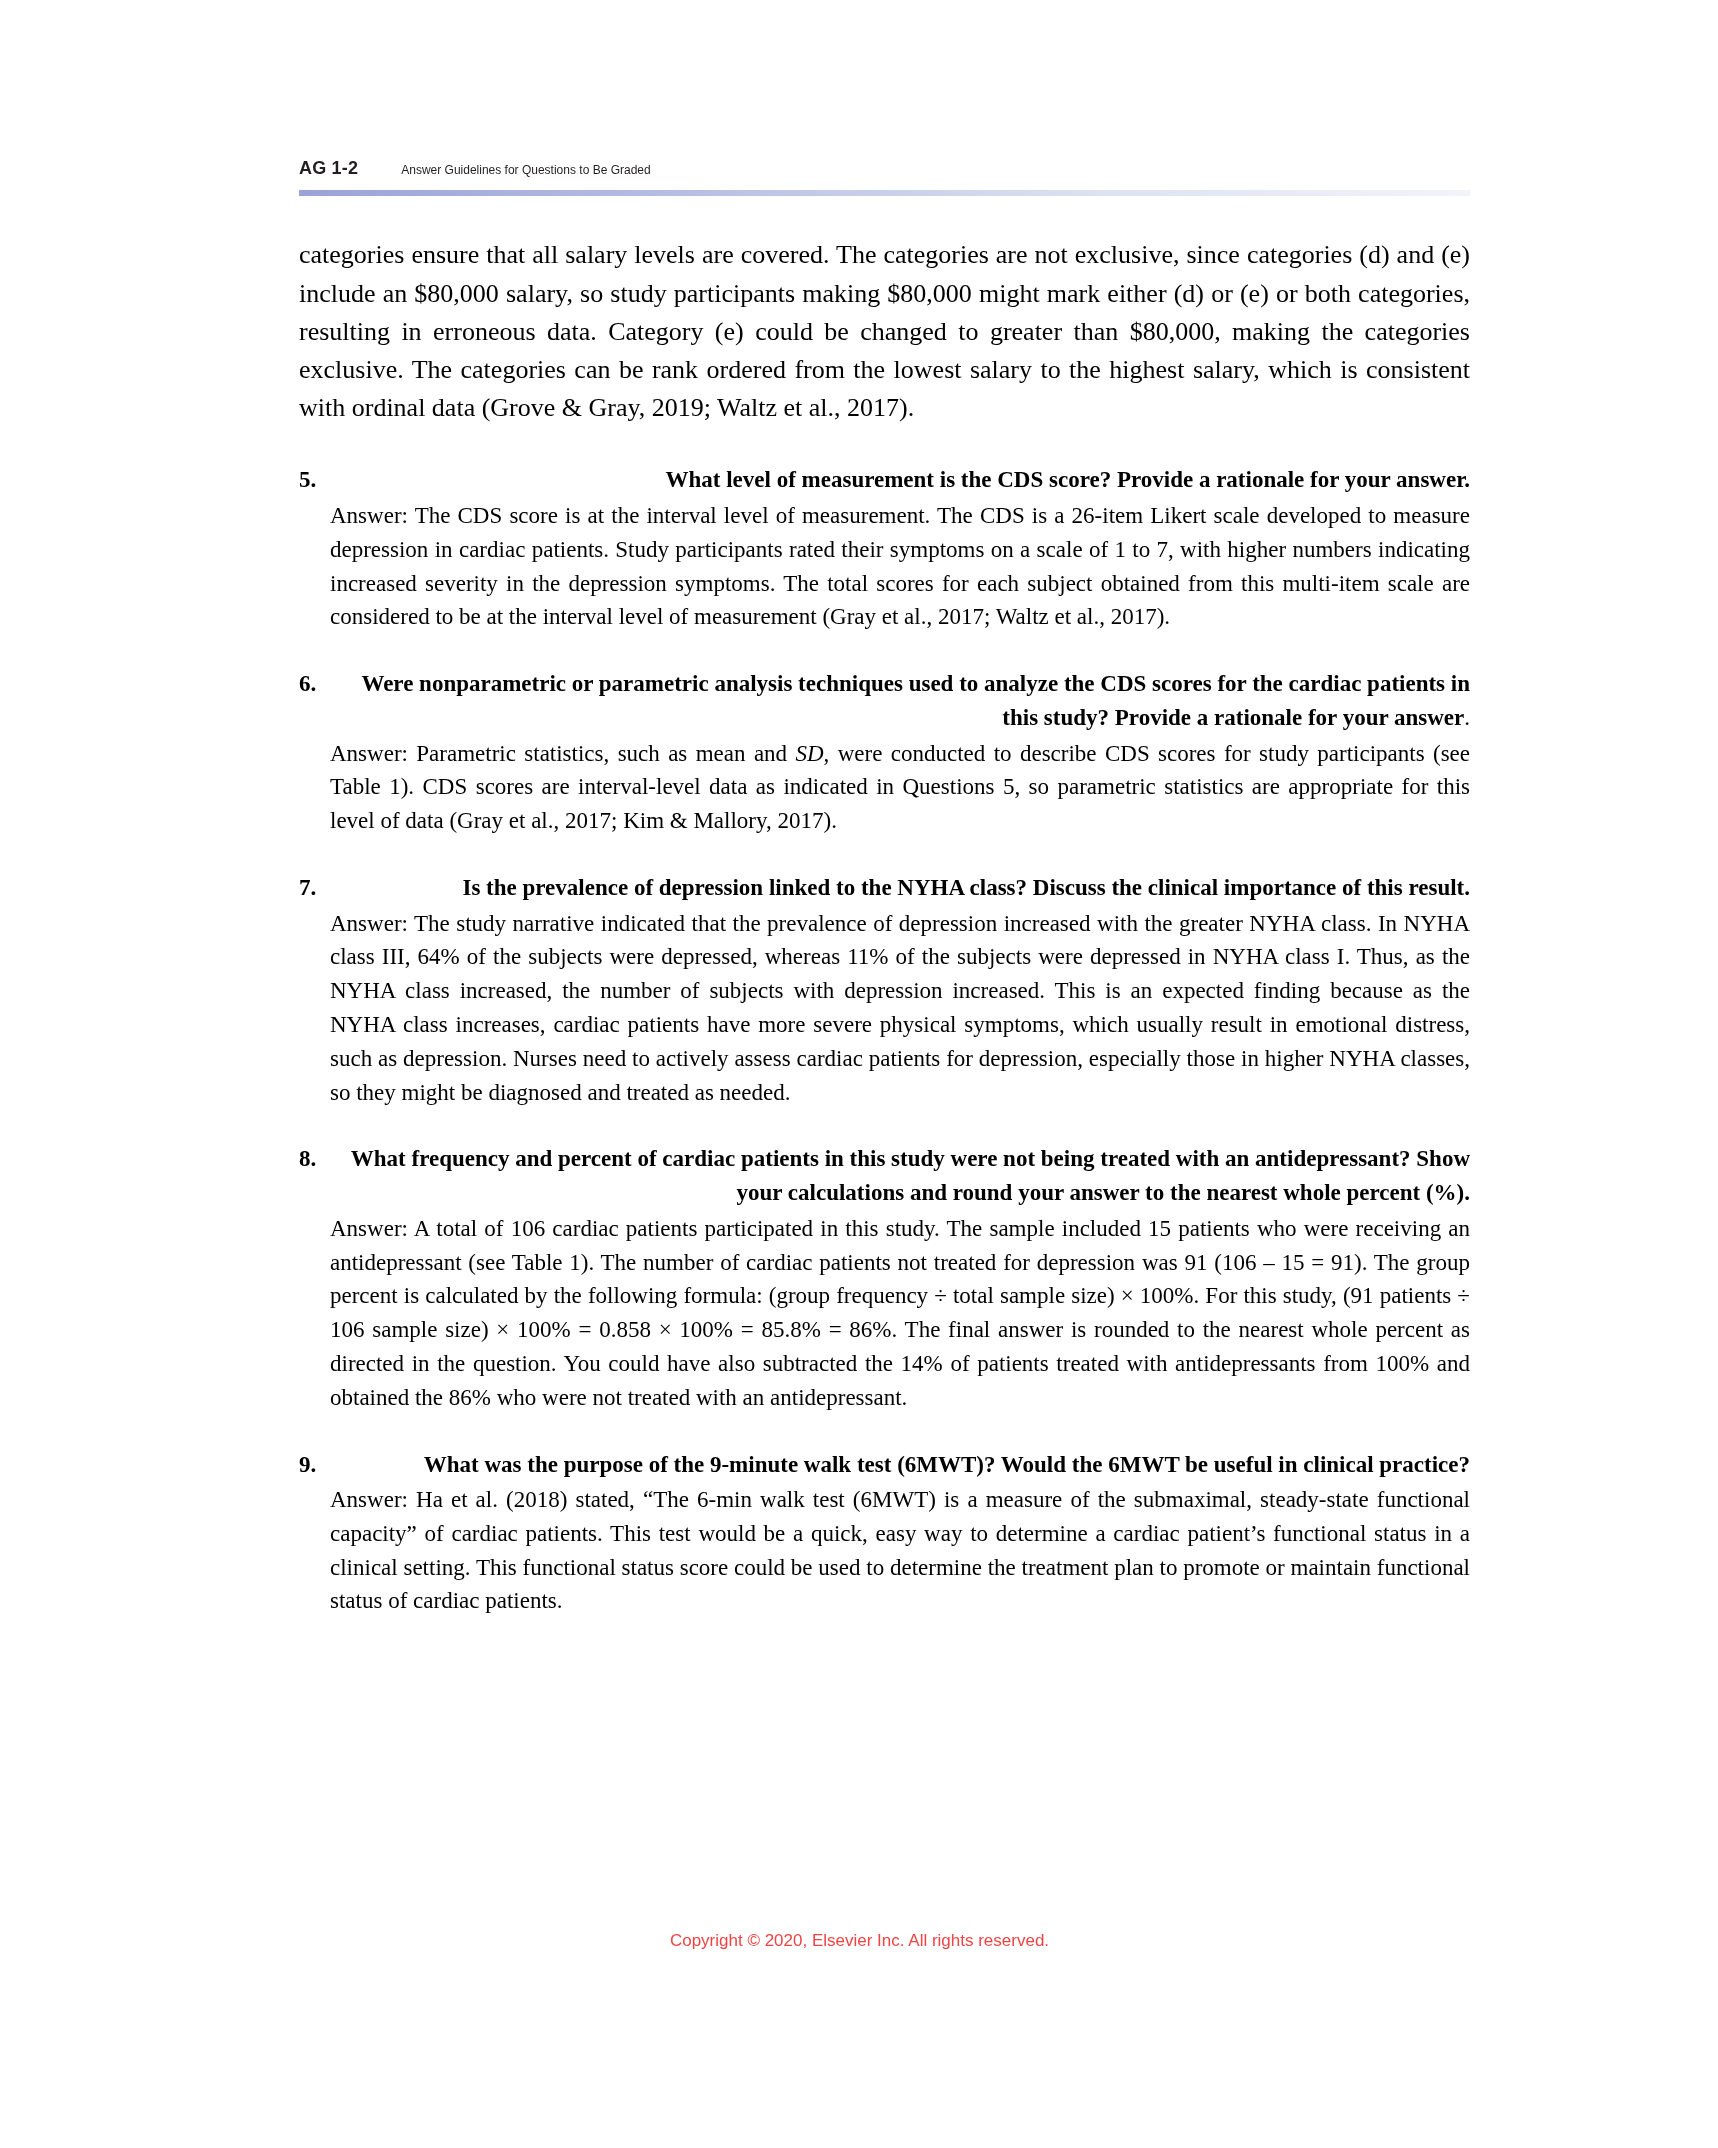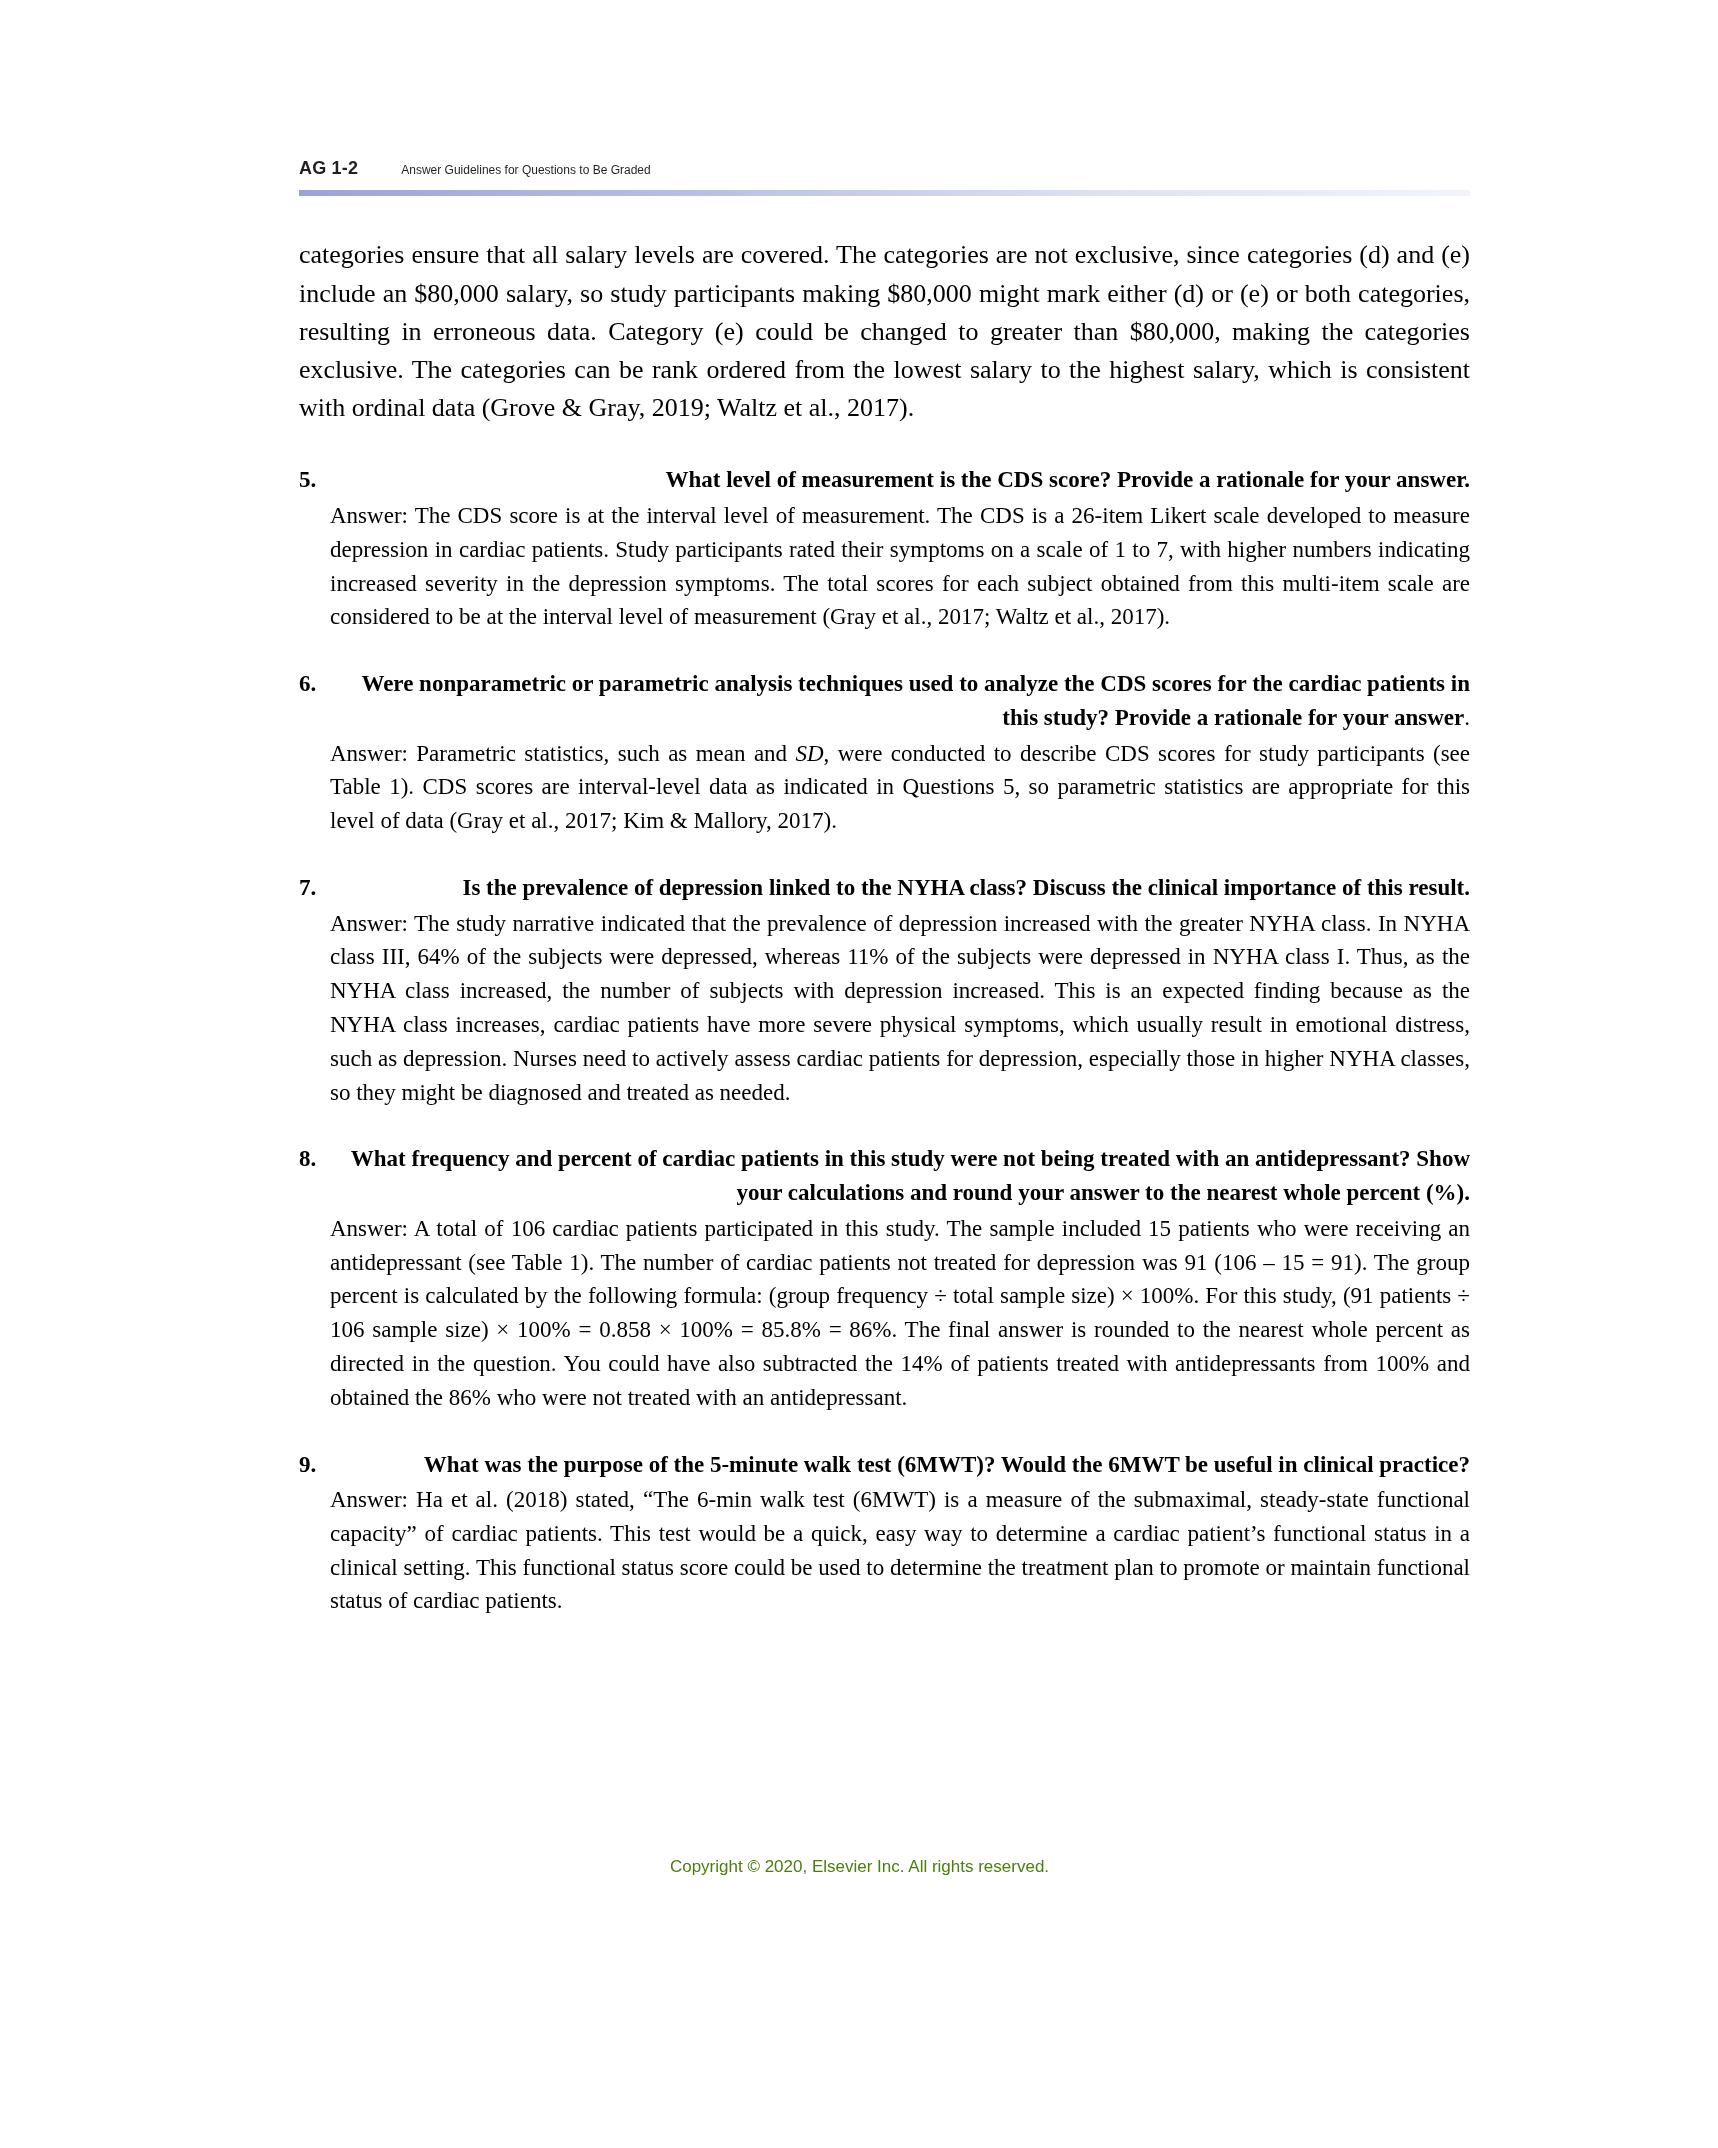--- a/index.html
+++ b/index.html
@@ -90,26 +90,26 @@
     font-size: 23px;
     line-height: 1.47;
     text-align: justify;
     margin: 0;
   }
   .atext i {
   }
   .footer {
     position: absolute;
     left: 0;
-    top: 1857px;
+    top: 1931px;
     width: 1719px;
     text-align: center;
     font-family: "Liberation Sans", sans-serif;
     font-size: 17px;
-    color: #4d7c0f;
+    color: #ef4444;
   }
 </style>
 </head>
 <body>
 
 <div class="page">
 
   <div class="content">
 
     <div class="header-row">
@@ -148,21 +148,21 @@
       <div class="qnum">8.</div>
       <div class="qbody">
         <p class="qtext">What frequency and percent of cardiac patients in this study were not being treated with an antidepressant? Show your calculations and round your answer to the nearest whole percent (%).</p>
         <p class="atext">Answer: A total of 106 cardiac patients participated in this study. The sample included 15 patients who were receiving an antidepressant (see Table 1). The number of cardiac patients not treated for depression was 91 (106 – 15 = 91). The group percent is calculated by the following formula: (group frequency ÷ total sample size) × 100%. For this study, (91 patients ÷ 106 sample size) × 100% = 0.858 × 100% = 85.8% = 86%. The final answer is rounded to the nearest whole percent as directed in the question. You could have also subtracted the 14% of patients treated with antidepressants from 100% and obtained the 86% who were not treated with an antidepressant.</p>
       </div>
     </div>
 
     <div class="qa">
       <div class="qnum">9.</div>
       <div class="qbody">
-        <p class="qtext">What was the purpose of the 5-minute walk test (6MWT)? Would the 6MWT be useful in clinical practice?</p>
+        <p class="qtext">What was the purpose of the 9-minute walk test (6MWT)? Would the 6MWT be useful in clinical practice?</p>
         <p class="atext">Answer: Ha et al. (2018) stated, “The 6-min walk test (6MWT) is a measure of the submaximal, steady-state functional capacity” of cardiac patients. This test would be a quick, easy way to determine a cardiac patient’s functional status in a clinical setting. This functional status score could be used to determine the treatment plan to promote or maintain functional status of cardiac patients.</p>
       </div>
     </div>
 
   </div>
 
   <div class="footer">Copyright © 2020, Elsevier Inc. All rights reserved.</div>
 
 </div>
 

